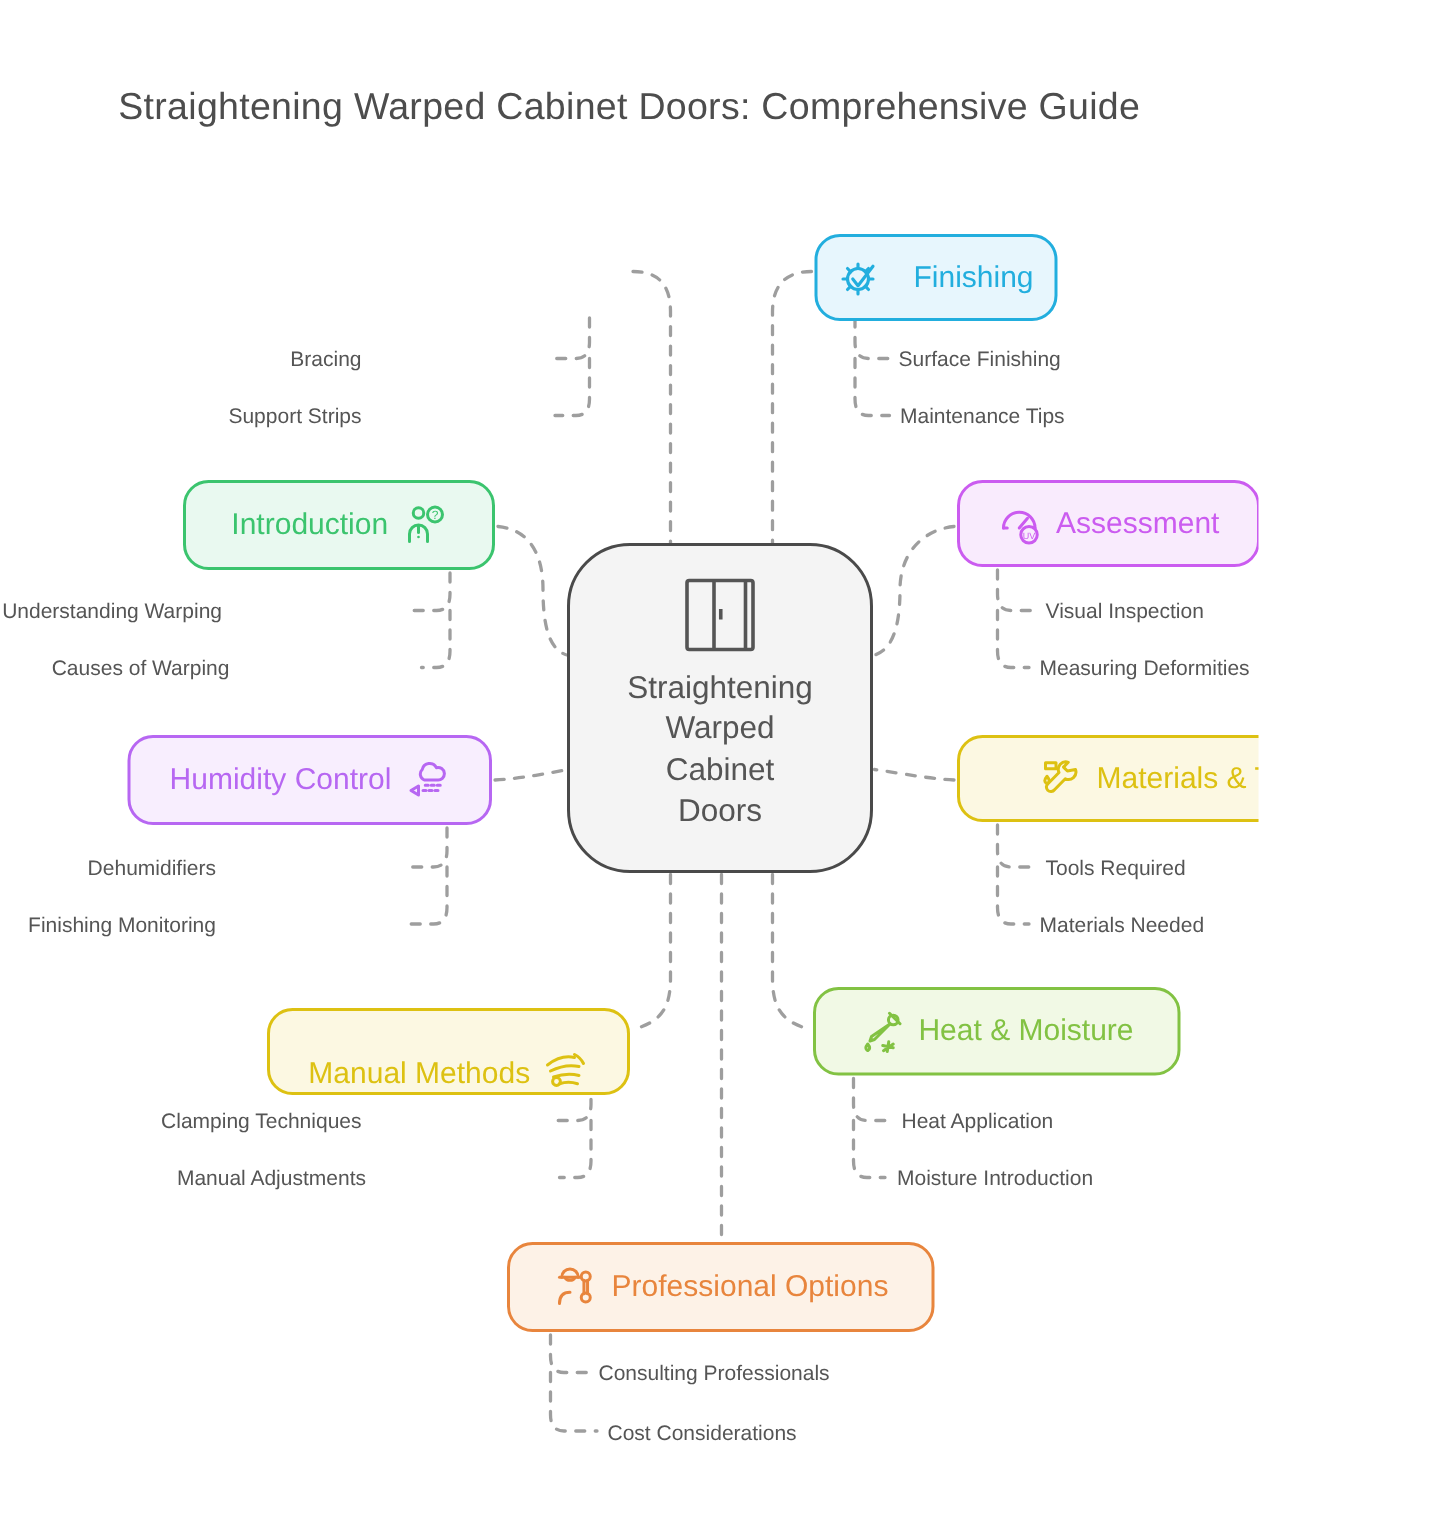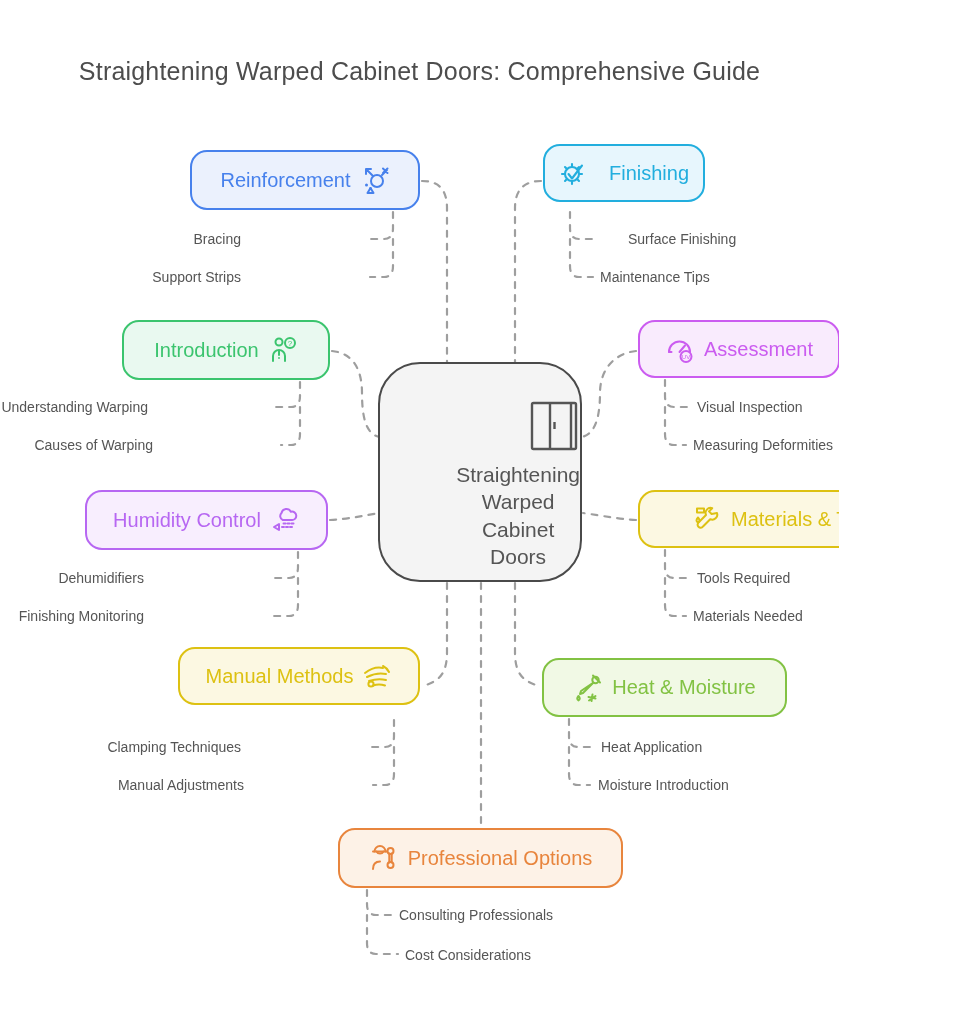--- a/index.html
+++ b/index.html
@@ -9,30 +9,30 @@
          font-size:25px;font-weight:400;letter-spacing:.2px;}
   #connectors{position:absolute;left:0;top:0;width:963px;height:1024px;pointer-events:none;}
   #connectors path{fill:none;stroke:currentColor;stroke-width:2.2;stroke-dasharray:6 7;stroke-linecap:round;}
   .bnode{position:absolute;display:flex;align-items:center;justify-content:center;gap:9px;
          box-sizing:border-box;border-radius:17px;border:2.5px solid var(--c);
          background:var(--f);color:var(--c);font-size:20px;white-space:nowrap;cursor:pointer;}
   .bicon{flex:0 0 auto;display:block;}
   .child{position:absolute;font-size:14px;line-height:24px;white-space:nowrap;cursor:pointer;}
   .center-node{position:absolute;left:378px;top:362px;width:204px;height:220px;
          box-sizing:border-box;border:2.6px solid #4a4a4a;border-radius:42px;background:#f4f4f4;
-         display:flex;flex-direction:column;align-items:flex-end;padding-top:36px;cursor:pointer;}
+         display:flex;flex-direction:column;align-items:center;padding-top:20px;cursor:pointer;}
   .center-label{margin-top:9px;font-size:21px;line-height:1.3;text-align:center;white-space:pre-line;}
   
   .n-reinforce{left:190px;top:150px;width:230px;height:60px;}
-  .n-finish   {left:543px;top:144px;width:162px;height:58px;gap:20px;}
+  .n-finish   {left:543px;top:156px;width:162px;height:58px;gap:20px;}
   .n-intro    {left:122px;top:320px;width:208px;height:60px;}
   .n-assess   {left:638px;top:320px;width:202px;height:58px;}
   .n-humid    {left:85px; top:490px;width:243px;height:60px;}
   .n-materials{left:638px;top:490px;width:255px;height:58px;padding-left:44px;}
-  .n-manual   {left:178px;top:647px;width:242px;height:58px;}
+  .n-manual   {left:178px;top:672px;width:242px;height:58px;align-items:flex-end;}
   .n-heat     {left:542px;top:658px;width:245px;height:59px;}
   .n-prof     {left:338px;top:828px;width:285px;height:60px;}
 </style>
 </head>
 <body>
 
 <div class="canvas" style="color: rgb(85, 85, 85);">
 
   <h1 class="title" style="color: rgb(77, 77, 77);">Straightening Warped Cabinet Doors: Comprehensive Guide</h1>
 
@@ -75,31 +75,20 @@
       <rect x="4" y="3" width="44" height="46" rx="1.5"></rect>
       <path d="M22 3 V49 M43 3 V49"></path>
       <path d="M26.5 22 v7"></path>
     </svg>
     <div class="center-label">Straightening
 Warped
 Cabinet
 Doors</div>
   </div>
 
-  <div class="bnode n-reinforce" style="--c: #4781ec; --f: #ebf1fd;">
-    <span>Reinforcement</span>
-    <svg class="bicon" width="30" height="30" viewBox="0 0 30 30" fill="none" stroke="currentColor" stroke-width="2" stroke-linecap="round" stroke-linejoin="round">
-      <path d="M13 11 L6 4 M6 9 V4 H11"></path>
-      <circle cx="17" cy="16" r="6"></circle>
-      <path d="M22 10 L27 5 M23 3.5 l4.5 4.5 M27.5 3.5 l-4.5 4.5"></path>
-      <circle cx="6.5" cy="20" r="1.5" fill="currentColor" stroke="none"></circle>
-      <circle cx="10.5" cy="23.5" r="1.5" fill="currentColor" stroke="none"></circle>
-      <path d="M7.5 28 l3-5 3 5 z"></path>
-    </svg>
-  </div>
 
   <div class="bnode n-finish" style="--c: #22aede; --f: #e7f6fd;">
     <svg class="bicon" width="30" height="30" viewBox="0 0 30 30" fill="none" stroke="currentColor" stroke-width="2.1" stroke-linecap="round" stroke-linejoin="round">
       <circle cx="13" cy="16" r="7"></circle>
       <path d="M13 6 v3 M13 23 v3 M3 16 h3 M20 16 h3 M6 9 l2.2 2.2 M17.8 20.8 L20 23 M20 9 l-2.2 2.2 M8.2 20.8 L6 23"></path>
       <path d="M9.5 16 l3.5 4.5 L23 7.5"></path>
     </svg>
     <span>Finishing</span>
   </div>
 
@@ -175,21 +164,21 @@
       <path d="M4 26 q0 -7.5 7 -7.5"></path>
       <circle cx="21.5" cy="8" r="3"></circle>
       <circle cx="21.5" cy="22" r="3"></circle>
       <path d="M20.3 10.5 v9 M22.7 10.5 v9"></path>
     </svg>
     <span>Professional Options</span>
   </div>
 
   <div class="child" style="right:598px;top:227px">Bracing</div>
   <div class="child" style="right:598px;top:265px">Support Strips</div>
-  <div class="child" style="left:628px;top:227px">Surface Finishing</div>
+  <div class="child" style="left:599px;top:227px">Surface Finishing</div>
   <div class="child" style="left:600px;top:265px">Maintenance Tips</div>
   <div class="child" style="right:691px;top:395px">Understanding Warping</div>
   <div class="child" style="right:686px;top:433px">Causes of Warping</div>
   <div class="child" style="left:697px;top:395px">Visual Inspection</div>
   <div class="child" style="left:693px;top:433px">Measuring Deformities</div>
   <div class="child" style="right:695px;top:566px">Dehumidifiers</div>
   <div class="child" style="right:695px;top:604px">Finishing Monitoring</div>
   <div class="child" style="left:697px;top:566px">Tools Required</div>
   <div class="child" style="left:693px;top:604px">Materials Needed</div>
   <div class="child" style="right:598px;top:735px">Clamping Techniques</div>

